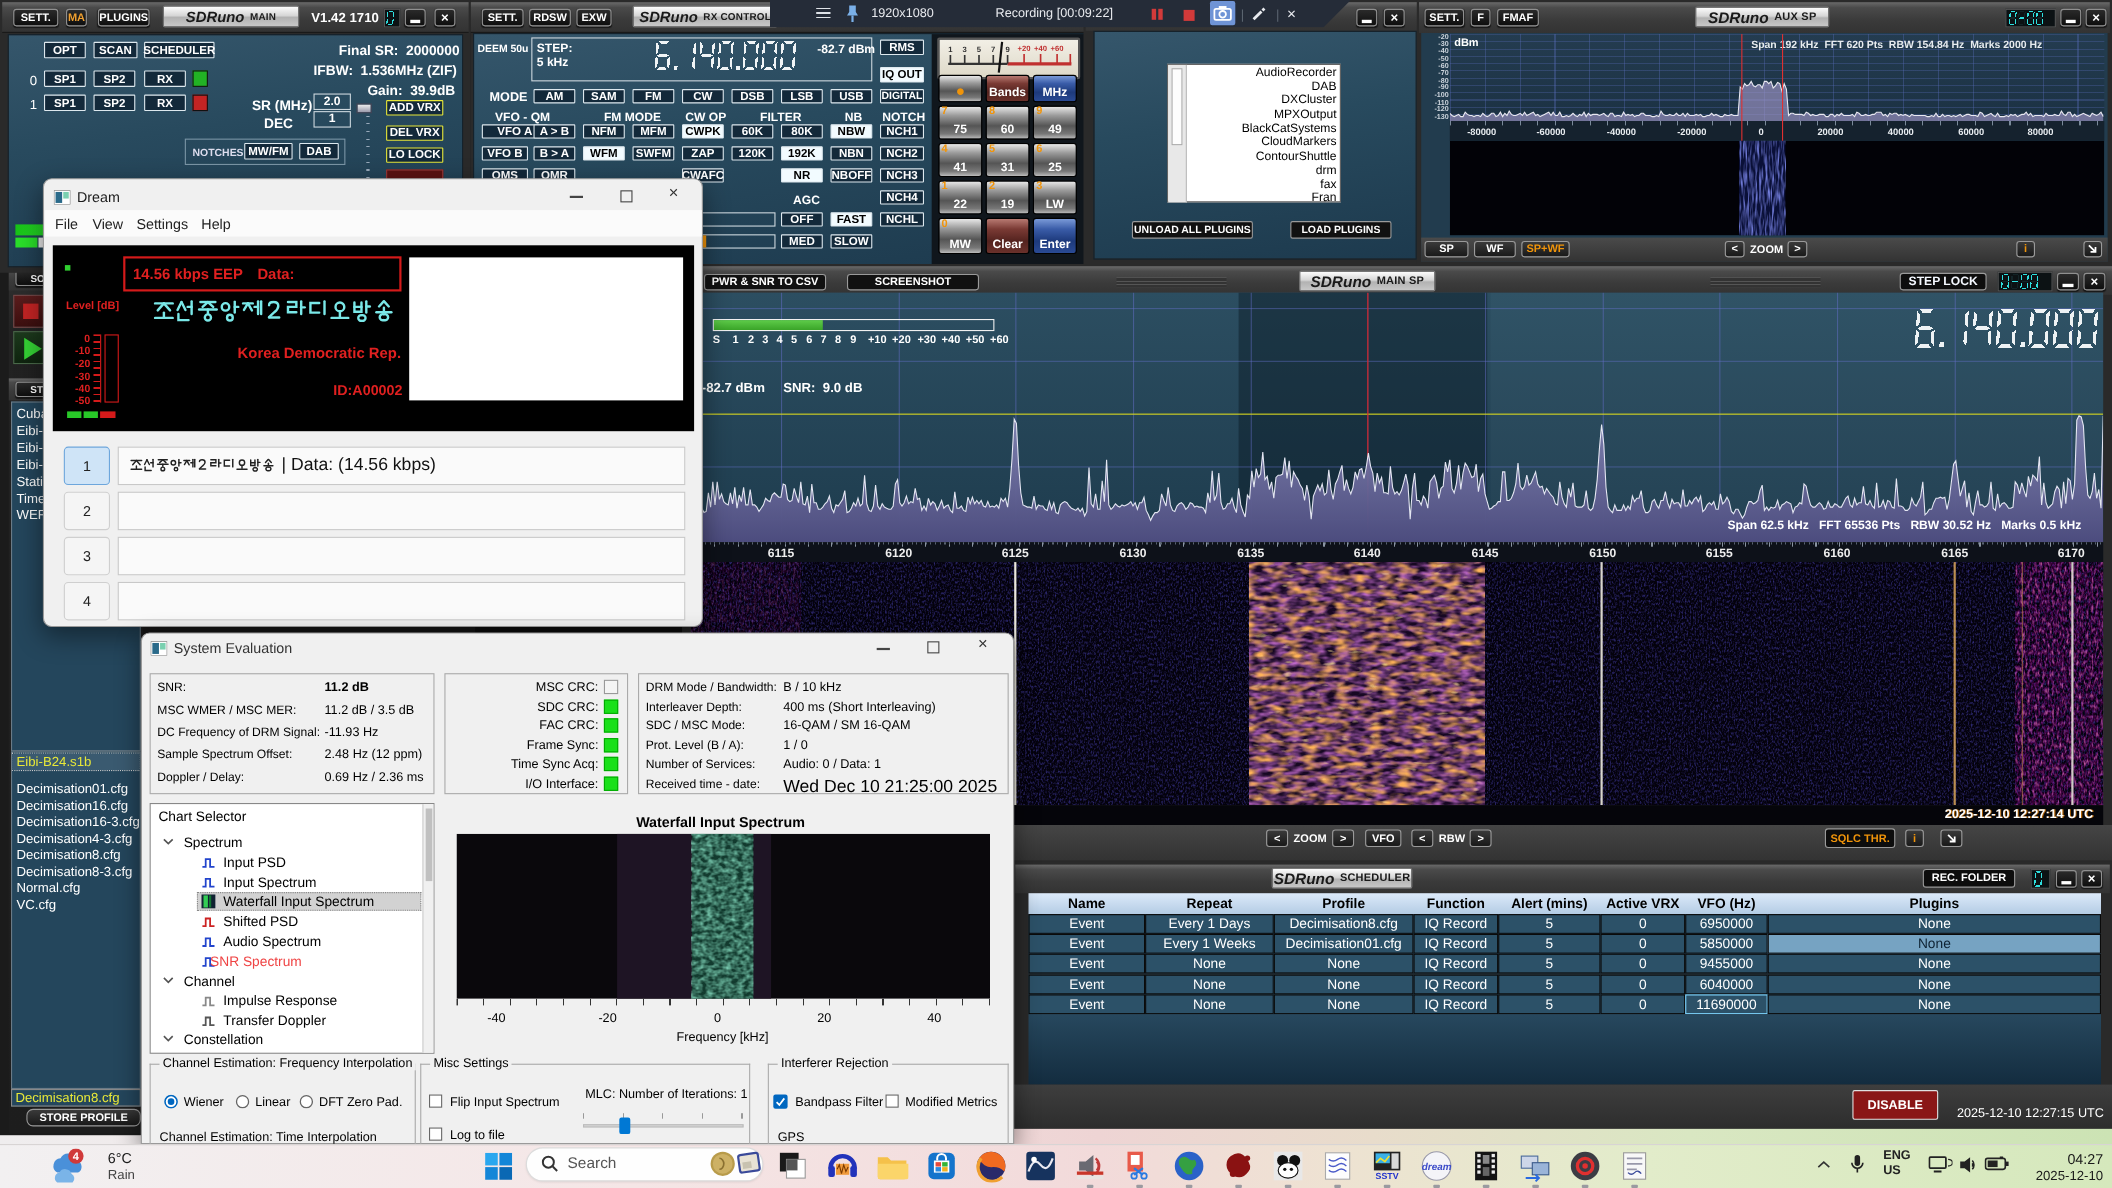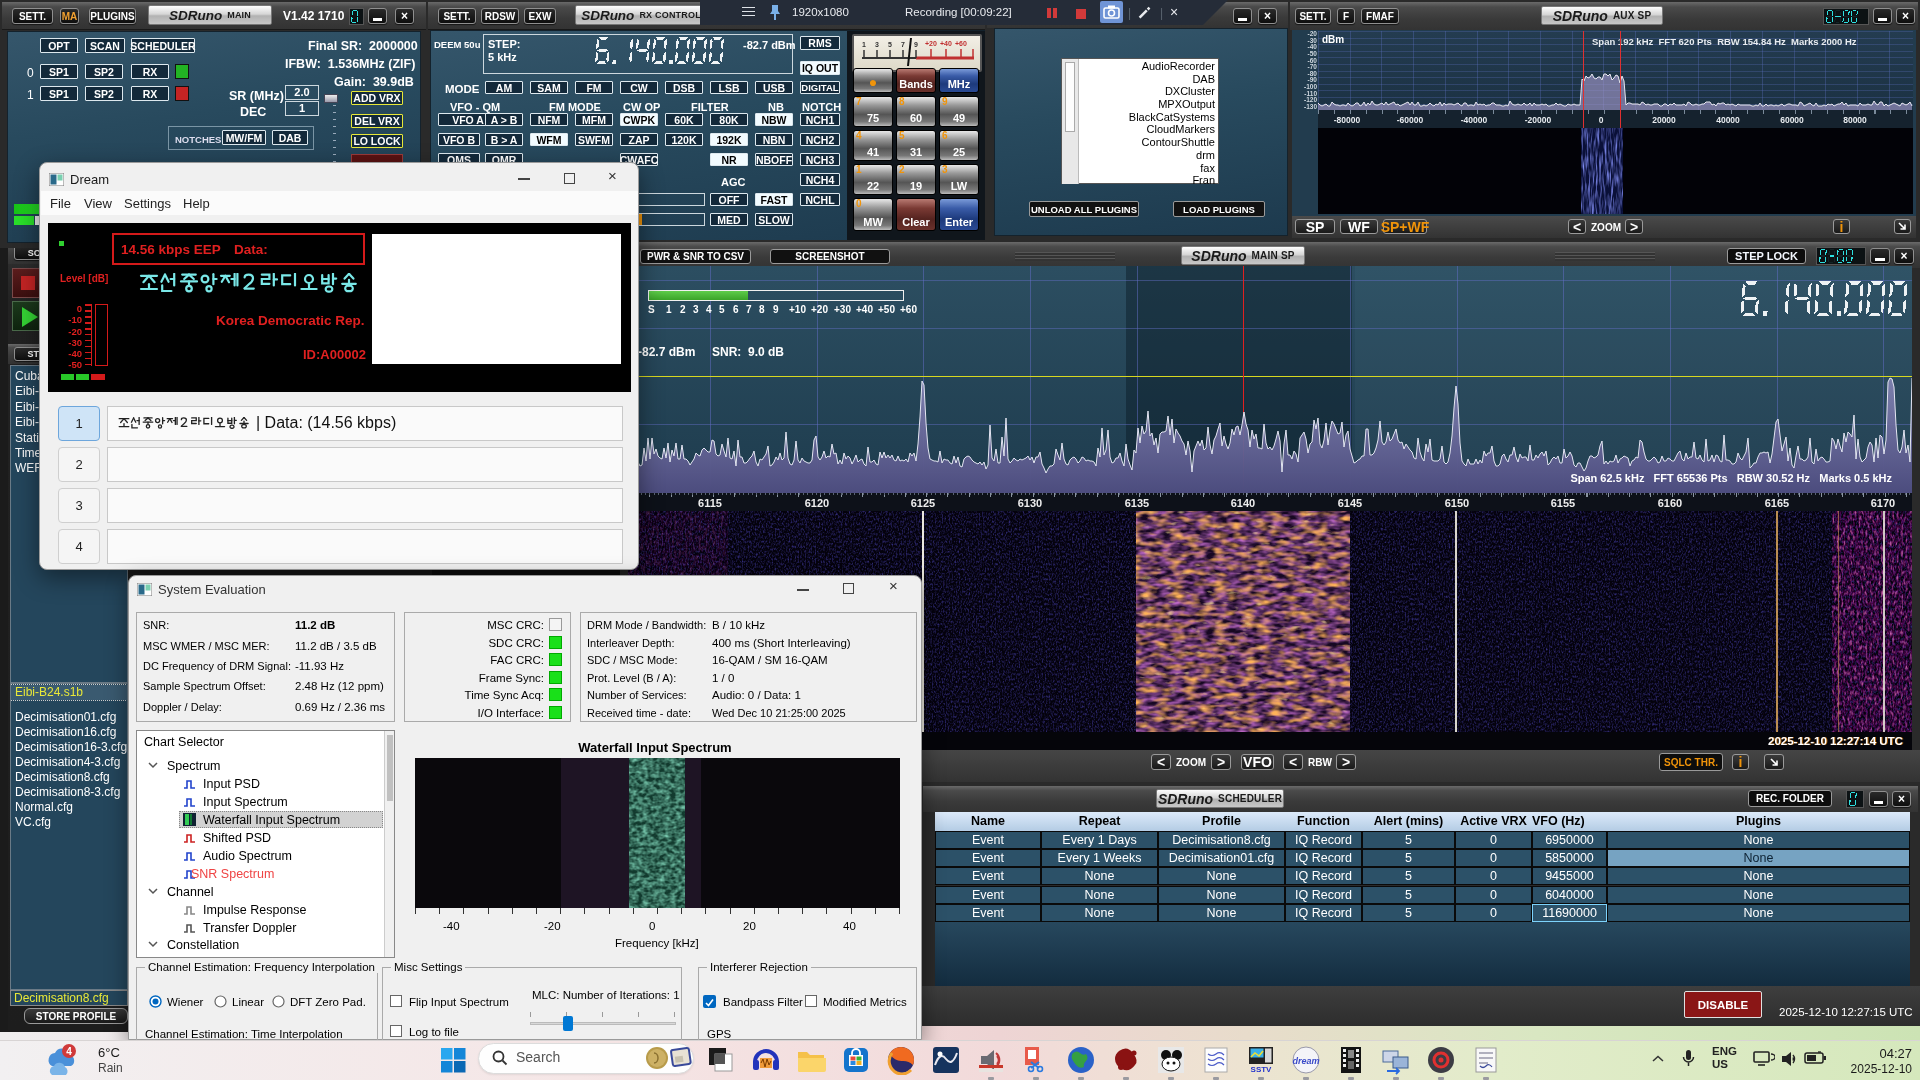--- a/index.html
+++ b/index.html
@@ -6,21 +6,21 @@
 .abs{position:absolute}
 .tbar{background:linear-gradient(#6a6a6a,#4a4a4a 18%,#3a3a3a 60%,#333)}
 .tbtn{position:absolute;background:linear-gradient(#2a2a2a,#0e0e0e);color:#fff;border:1px solid #8f8f8f;border-radius:3px;font-weight:bold;font-size:10px;display:flex;align-items:center;justify-content:center;box-shadow:0 1px 1px rgba(0,0,0,.6)}
 .emblem{position:absolute;background:linear-gradient(#fdfdfd,#d6d6d6 45%,#b2b2b2 55%,#c8c8c8);border:1px solid #777;border-radius:2px;display:flex;align-items:center;justify-content:center;gap:5px;color:#1a1a1a;white-space:nowrap;overflow:hidden}
 .emblem .sdr{font-style:italic;font-weight:bold;font-size:13.5px;letter-spacing:0px}
 .emblem .sub{font-weight:bold;font-size:9px;letter-spacing:.2px}
 .sdbtn{position:absolute;background:#13293a;border:1px solid #dde8ee;color:#fff;font-weight:bold;font-size:10.5px;display:flex;align-items:center;justify-content:center;border-radius:1px}
 .sdbtn.on{background:#f2fbff;color:#000}
 .sdbtn.yb{border-color:#e8e838}
 .seglcd{background:#0c1214;border:1px solid #555;display:flex;align-items:center;justify-content:center}
-.wbtn{position:absolute;background:linear-gradient(#3a3a3a,#191919);border:1px solid #9a9a9a;border-radius:3px;color:#fff;font-weight:bold;font-size:14px;display:flex;align-items:center;justify-content:center}
+.wbtn{position:absolute;background:linear-gradient(#3a3a3a,#191919);border:1px solid #9a9a9a;border-radius:3px;color:#fff;font-weight:bold;font-size:10px;display:flex;align-items:center;justify-content:center}
 .lbl{position:absolute;color:#fff;font-weight:bold;white-space:pre}
 .blue-body{background:linear-gradient(172deg,#35566b 0%,#284a5e 40%,#1d3a4e 100%)}
 </style></head><body>
 <div id="root">
     <div class="abs" style="left:0;top:1014px;width:1920px;height:66px;background:linear-gradient(90deg,#efedee,#f3e2e2 28%,#eed4d4 52%,#e8dccb 65%,#d9e7c2 80%,#cce3b4 100%)"></div>
     <div class="abs" style="left:0;top:0;width:432px;height:1032px;background:#1b1b1b"></div>
     <div class="abs" style="left:8px;top:240px;width:122px;height:790px;background:linear-gradient(#333,#222 8%,#1d1d1d)"></div>
     <div class="abs tbar" style="left:8px;top:242px;width:122px;height:22px"></div>
     <div class="tbtn" style="left:14px;top:245px;width:60px;height:15px;font-size:9px">SOUND</div>
     <div class="abs" style="left:12px;top:268px;width:32px;height:30px;background:linear-gradient(#5c1d1d,#3c0f0f);border:1px solid #7a4a4a">
@@ -719,21 +719,21 @@
         <div style="width:9px;height:3px;background:#fff;margin-top:6px"></div>
       </div>
       <div class="tbtn" style="left:971px;top:8px;width:19px;height:16px;font-size:12px">×</div>
       <div class="abs" style="left:14px;top:29px;width:975px;height:19px;background:linear-gradient(#dceafa,#b4cce4)"></div>
       <div class="abs" style="left:14px;top:31px;width:106px;text-align:center;color:#000;font-weight:bold;font-size:12.5px">Name</div>
       <div class="abs" style="left:120px;top:31px;width:117px;text-align:center;color:#000;font-weight:bold;font-size:12.5px">Repeat</div>
       <div class="abs" style="left:237px;top:31px;width:127px;text-align:center;color:#000;font-weight:bold;font-size:12.5px">Profile</div>
       <div class="abs" style="left:364px;top:31px;width:77px;text-align:center;color:#000;font-weight:bold;font-size:12.5px">Function</div>
       <div class="abs" style="left:441px;top:31px;width:93px;text-align:center;color:#000;font-weight:bold;font-size:12.5px">Alert (mins)</div>
       <div class="abs" style="left:534px;top:31px;width:77px;text-align:center;color:#000;font-weight:bold;font-size:12.5px">Active VRX</div>
-      <div class="abs" style="left:611px;top:31px;width:75px;color:#000;font-weight:bold;font-size:12.5px">VFO (Hz)</div>
+      <div class="abs" style="left:611px;top:31px;width:75px;text-align:center;color:#000;font-weight:bold;font-size:12.5px">VFO (Hz)</div>
       <div class="abs" style="left:686px;top:31px;width:303px;text-align:center;color:#000;font-weight:bold;font-size:12.5px">Plugins</div>
       <div class="abs" style="left:14px;top:48px;width:106px;height:18px;background:#2c5168;border:1px solid #0a0a0a;color:#fff;font-size:12.5px;text-align:center;line-height:17px;white-space:nowrap;overflow:hidden">Event</div>
       <div class="abs" style="left:120px;top:48px;width:117px;height:18px;background:#2c5168;border:1px solid #0a0a0a;color:#fff;font-size:12.5px;text-align:center;line-height:17px;white-space:nowrap;overflow:hidden">Every 1 Days</div>
       <div class="abs" style="left:237px;top:48px;width:127px;height:18px;background:#2c5168;border:1px solid #0a0a0a;color:#fff;font-size:12.5px;text-align:center;line-height:17px;white-space:nowrap;overflow:hidden">Decimisation8.cfg</div>
       <div class="abs" style="left:364px;top:48px;width:77px;height:18px;background:#2c5168;border:1px solid #0a0a0a;color:#fff;font-size:12.5px;text-align:center;line-height:17px;white-space:nowrap;overflow:hidden">IQ Record</div>
       <div class="abs" style="left:441px;top:48px;width:93px;height:18px;background:#2c5168;border:1px solid #0a0a0a;color:#fff;font-size:12.5px;text-align:center;line-height:17px;white-space:nowrap;overflow:hidden">5</div>
       <div class="abs" style="left:534px;top:48px;width:77px;height:18px;background:#2c5168;border:1px solid #0a0a0a;color:#fff;font-size:12.5px;text-align:center;line-height:17px;white-space:nowrap;overflow:hidden">0</div>
       <div class="abs" style="left:611px;top:48px;width:75px;height:18px;background:#2c5168;border:1px solid #0a0a0a;color:#fff;font-size:12.5px;text-align:center;line-height:17px;white-space:nowrap;overflow:hidden">6950000</div>
       <div class="abs" style="left:686px;top:48px;width:303px;height:18px;background:#2c5168;border:1px solid #0a0a0a;color:#fff;font-size:12.5px;text-align:center;line-height:17px;white-space:nowrap;overflow:hidden">None</div>
       <div class="abs" style="left:14px;top:66px;width:106px;height:18px;background:#2c5168;border:1px solid #0a0a0a;color:#fff;font-size:12.5px;text-align:center;line-height:17px;white-space:nowrap;overflow:hidden">Event</div>
@@ -1002,21 +1002,21 @@
       <div style="position:absolute;font-size:11.5px;color:#000;white-space:nowrap;left:583px;top:43px">B / 10 kHz</div>
       <div style="position:absolute;font-size:11.5px;color:#000;white-space:nowrap;left:458px;top:61px;font-size:11px">Interleaver Depth:</div>
       <div style="position:absolute;font-size:11.5px;color:#000;white-space:nowrap;left:583px;top:61px">400 ms (Short Interleaving)</div>
       <div style="position:absolute;font-size:11.5px;color:#000;white-space:nowrap;left:458px;top:78px;font-size:11px">SDC / MSC Mode:</div>
       <div style="position:absolute;font-size:11.5px;color:#000;white-space:nowrap;left:583px;top:78px">16-QAM / SM 16-QAM</div>
       <div style="position:absolute;font-size:11.5px;color:#000;white-space:nowrap;left:458px;top:96px;font-size:11px">Prot. Level (B / A):</div>
       <div style="position:absolute;font-size:11.5px;color:#000;white-space:nowrap;left:583px;top:96px">1 / 0</div>
       <div style="position:absolute;font-size:11.5px;color:#000;white-space:nowrap;left:458px;top:113px;font-size:11px">Number of Services:</div>
       <div style="position:absolute;font-size:11.5px;color:#000;white-space:nowrap;left:583px;top:113px">Audio: 0 / Data: 1</div>
       <div style="position:absolute;font-size:11.5px;color:#000;white-space:nowrap;left:458px;top:131px;font-size:11px">Received time - date:</div>
-      <div style="position:absolute;font-size:11px;color:#000;white-space:nowrap;left:583px;top:131px">Wed Dec 10 21:25:00 2025</div>
+      <div style="position:absolute;font-size:16px;color:#000;white-space:nowrap;left:583px;top:131px">Wed Dec 10 21:25:00 2025</div>
       <div class="abs" style="left:7px;top:154px;width:259px;height:228px;border:1px solid #888;background:#fff;overflow:hidden">
         <div style="position:absolute;font-size:11.5px;color:#000;white-space:nowrap;left:7px;top:4px;font-size:12.5px">Chart Selector</div>
         <svg class="abs" style="left:11px;top:31px" width="10" height="7">
           <path d="M1,1 L5,5 L9,1" stroke="#555" stroke-width="1.5" fill="none"></path>
         </svg>
         <div style="position:absolute;font-size:11.5px;color:#000;white-space:nowrap;left:30px;top:28px;font-size:12.5px">Spectrum</div>
         <svg class="abs" style="left:46px;top:47px" width="13" height="12">
           <path d="M1,10 h3 v-7 h4 v7 h4" stroke="#2244cc" stroke-width="1.6" fill="none"></path>
         </svg>
         <div style="position:absolute;font-size:11.5px;color:#000;white-space:nowrap;left:66px;top:46px;font-size:12.5px">Input PSD</div>

